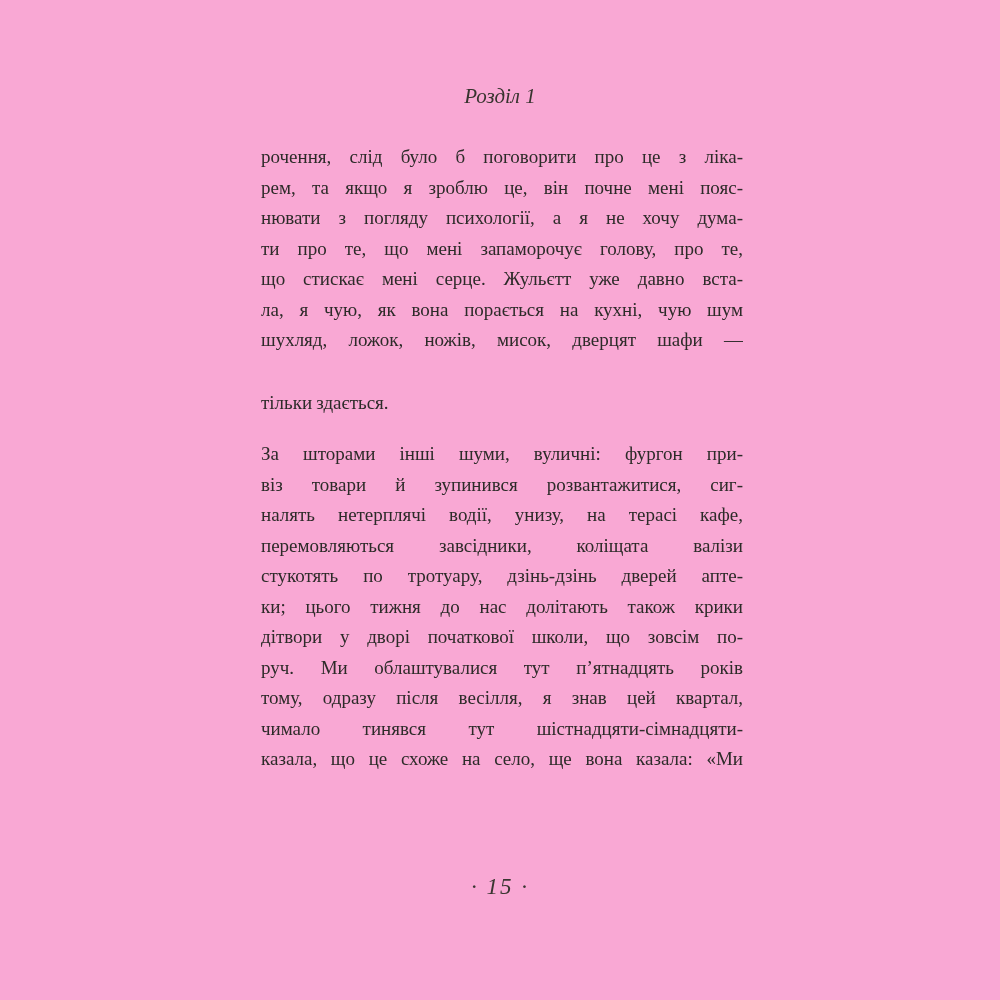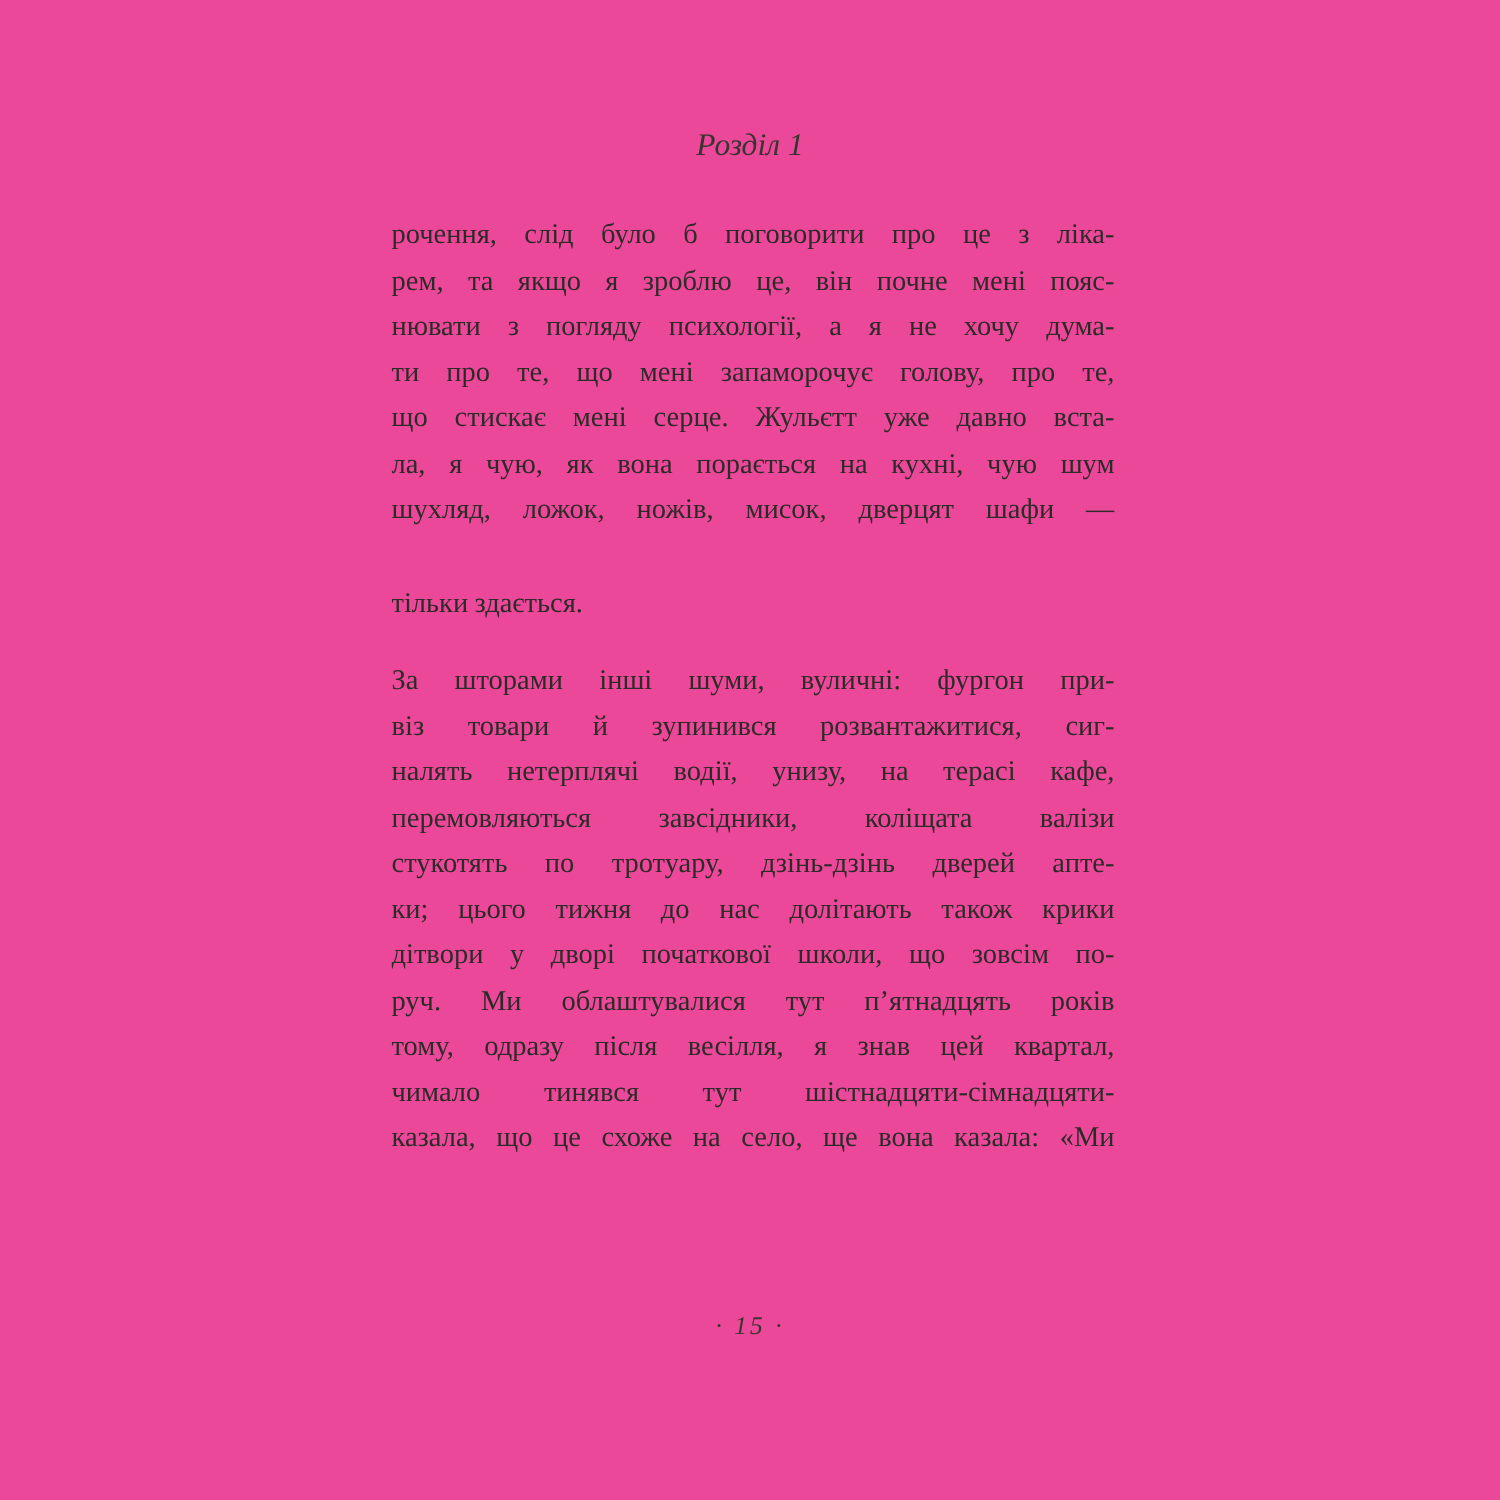--- a/index.html
+++ b/index.html
@@ -4,21 +4,21 @@
 <style>
   html, body {
     margin: 0;
     padding: 0;
     background: #ffffff;
   }
   .page {
     position: relative;
     width: 1000px;
     height: 1000px;
-    background: #ec4899;
+    background: #f9a8d4;
     font-family: "Liberation Serif", serif;
     color: #2d2b29;
     overflow: hidden;
   }
   .chapter-header {
     position: absolute;
     top: 84px;
     left: 0;
     width: 1000px;
     text-align: center;
@@ -49,21 +49,21 @@
     margin-top: 32px;
     -moz-text-align-last: left;
   }
   .folio {
     position: absolute;
     top: 874px;
     left: 0;
     width: 1000px;
     text-align: center;
     font-style: italic;
-    font-size: 17px;
+    font-size: 23px;
     letter-spacing: 2px;
     color: #3a3631;
   }
 </style>
 </head>
 <body>
 
 <div class="page">
 
   <div class="chapter-header">Розділ 1</div>

